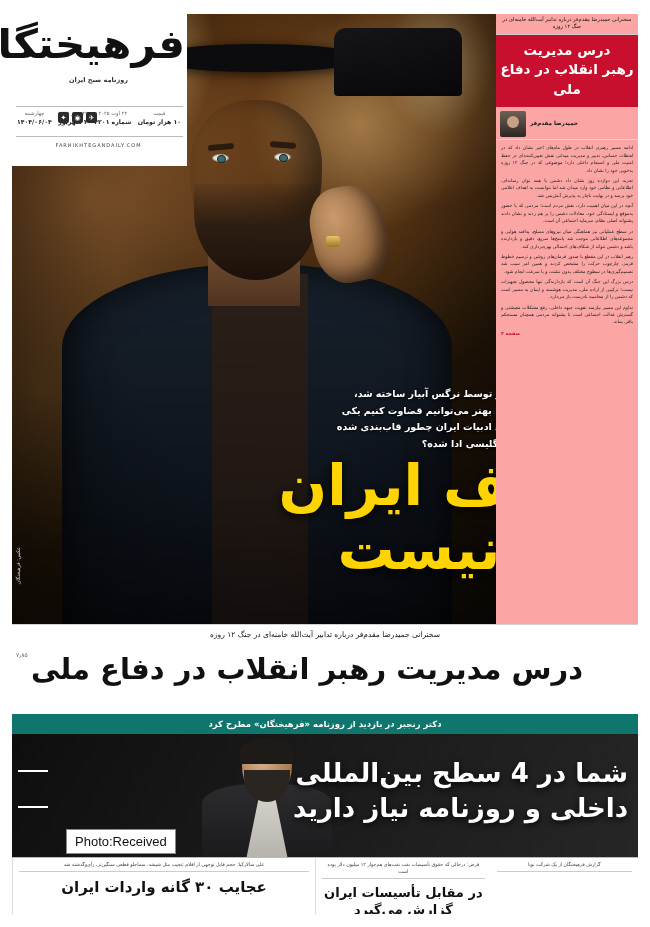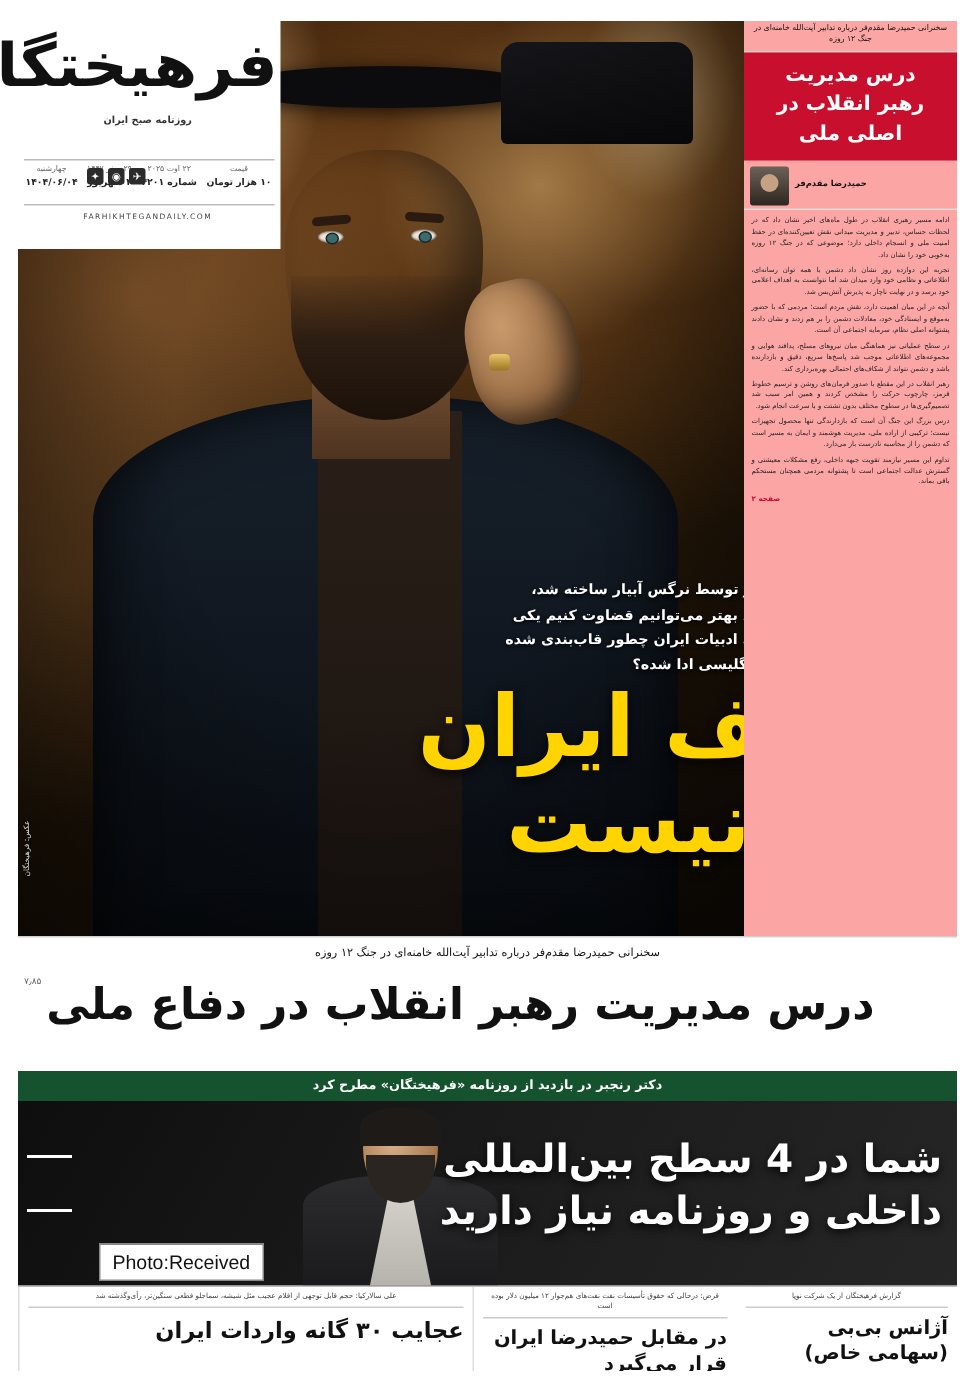--- a/index.html
+++ b/index.html
@@ -409,21 +409,21 @@
     font-size: 6px;
     color: #666;
   }
   
   .redbar {
     position: absolute;
     top: 700px;
     left: 0;
     width: 626px;
     height: 20px;
-    background: #14532d;
+    background: #0f766e;
     color: #ffffff;
     direction: rtl;
     display: flex;
     align-items: center;
     justify-content: center;
     font-size: 8.5px;
     font-weight: bold;
   }
   
   .bottom-photo {
@@ -547,21 +547,21 @@
   .f-kicker {
     font-size: 4.8px;
     color: #444;
     line-height: 1.5;
     text-align: center;
   }
   .f-head {
     font-size: 15px;
     font-weight: bold;
     color: #111;
-    text-align: right;
+    text-align: center;
     margin-top: 6px;
     line-height: 1.3;
   }
   .f-head.sm { font-size: 13px; }
   .f-rule {
     height: 1px;
     background: #ccc;
     margin: 3px 0;
   }
   .bottom-strip {
@@ -636,21 +636,21 @@
         <div class="social-ic">✦</div>
       </div>
       <div class="masthead-rule" style="top:122px;"></div>
       <div class="masthead-site">FARHIKHTEGANDAILY.COM</div>
     </div>
 
     <div class="rightcol">
       <div class="rc-kicker">سخنرانی حمیدرضا مقدم‌فر درباره تدابیر آیت‌الله خامنه‌ای در جنگ ۱۲ روزه</div>
       <div class="rc-redbox">
         <div>درس مدیریت</div>
-        <div>رهبر انقلاب در اصلی ملی</div>
+        <div>رهبر انقلاب در دفاع ملی</div>
       </div>
       <div class="rc-byline">
         <div class="rc-avatar"></div>
         <div class="rc-byline-name">حمیدرضا مقدم‌فر</div>
       </div>
       <div class="rc-body">
         <p>ادامه مسیر رهبری انقلاب در طول ماه‌های اخیر نشان داد که در لحظات حساس، تدبیر و مدیریت میدانی نقش تعیین‌کننده‌ای در حفظ امنیت ملی و انسجام داخلی دارد؛ موضوعی که در جنگ ۱۲ روزه به‌خوبی خود را نشان داد.</p>
         <p>تجربه این دوازده روز نشان داد دشمن با همه توان رسانه‌ای، اطلاعاتی و نظامی خود وارد میدان شد اما نتوانست به اهداف اعلامی خود برسد و در نهایت ناچار به پذیرش آتش‌بس شد.</p>
         <p>آنچه در این میان اهمیت دارد، نقش مردم است؛ مردمی که با حضور به‌موقع و ایستادگی خود، معادلات دشمن را بر هم زدند و نشان دادند پشتوانه اصلی نظام، سرمایه اجتماعی آن است.</p>
         <p>در سطح عملیاتی نیز هماهنگی میان نیروهای مسلح، پدافند هوایی و مجموعه‌های اطلاعاتی موجب شد پاسخ‌ها سریع، دقیق و بازدارنده باشد و دشمن نتواند از شکاف‌های احتمالی بهره‌برداری کند.</p>
@@ -689,25 +689,24 @@
 
     <div class="footer">
       <div class="f-col wide">
         <div class="f-kicker">علی سالارکیا: حجم قابل توجهی از اقلام عجیب مثل شیشه، سماجلو قطعی سنگین‌تر، رأی‌وگذشته شد</div>
         <div class="f-rule"></div>
         <div class="f-head">عجایب ۳۰ گانه واردات ایران</div>
       </div>
       <div class="f-col mid">
         <div class="f-kicker">قرض: درحالی که حقوق تأسیسات نفت نفت‌های هم‌جوار ۱۲ میلیون دلار بوده است</div>
         <div class="f-rule"></div>
-        <div class="f-head sm">در مقابل حمیدرضا ایران قرار می‌گیرد</div>
+        <div class="f-head sm">در مقابل تأسیسات ایران گزارش می‌گیرد</div>
       </div>
       <div class="f-col narrow">
         <div class="f-kicker">گزارش فرهیختگان از یک شرکت نوپا</div>
         <div class="f-rule"></div>
-        <div class="f-head sm">آژانس بی‌بی (سهامی خاص)</div>
       </div>
     </div>
 
   </div>
 
   <div class="bottom-strip"></div>
 </div>
 
 </body></html>

